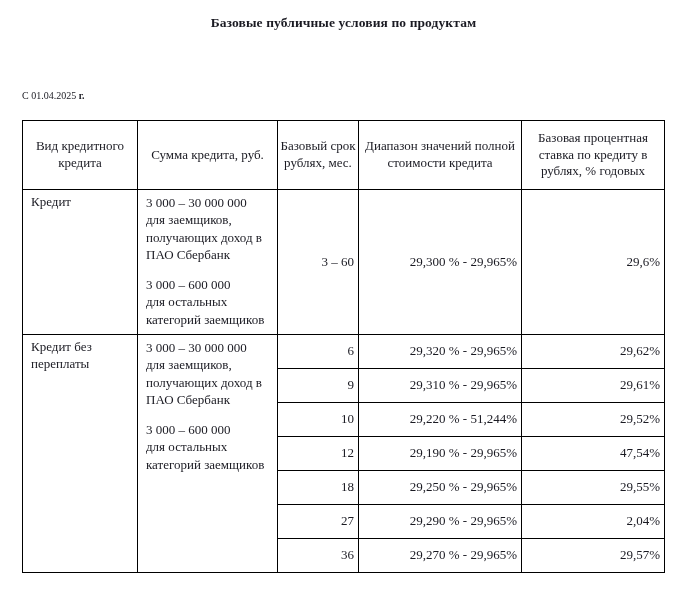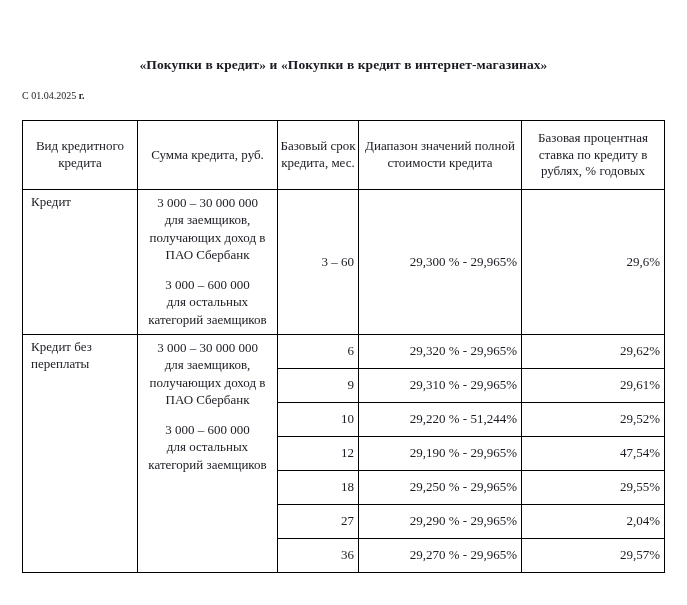--- a/index.html
+++ b/index.html
@@ -81,61 +81,60 @@
     vertical-align: middle;
   }
 
   td.cell-kind {
     text-align: left;
     vertical-align: top;
     padding: 4px 4px 4px 8px;
     line-height: 1.3;
   }
   td.cell-amount {
-    text-align: center;
     vertical-align: top;
     padding: 4px 8px 6px 8px;
     line-height: 1.33;
     margin-top: 44px;
   }
   td.cell-center {
     text-align: right;
     padding: 3px 4px;
   }
   .amount-block + .amount-block { margin-top: 13px; }
   .amount-head { white-space: nowrap; }
 
   .subrow td { height: 27px; }
 </style>
 </head>
 <body>
 
 <div class="page">
 
-
-  <div class="doc-title line2">«Покупки в кредит» и «Покупки в кредит в интернет-магазинах»</div>
+  <div class="doc-title line1">Базовые публичные условия по продуктам</div>
+
 
   <div class="effective-date">
     <span>С 01.04.2025</span>
     <span class="suffix">г.</span>
   </div>
 
   <table class="rates-table">
     <colgroup>
       <col class="c-kind">
       <col class="c-amount">
       <col class="c-term">
       <col class="c-range">
       <col class="c-rate">
     </colgroup>
     <thead>
       <tr>
         <th>Вид кредитного кредита</th>
         <th>Сумма кредита, руб.</th>
-        <th>Базовый срок кредита, мес.</th>
+        <th>Базовый срок рублях, мес.</th>
         <th>Диапазон значений полной стоимости кредита</th>
         <th>Базовая процентная ставка по кредиту в рублях, % годовых</th>
       </tr>
     </thead>
     <tbody>
 
       <tr>
         <td class="cell-kind" rowspan="1">Кредит</td>
         <td class="cell-amount" rowspan="1">
           <div class="amount-block">

